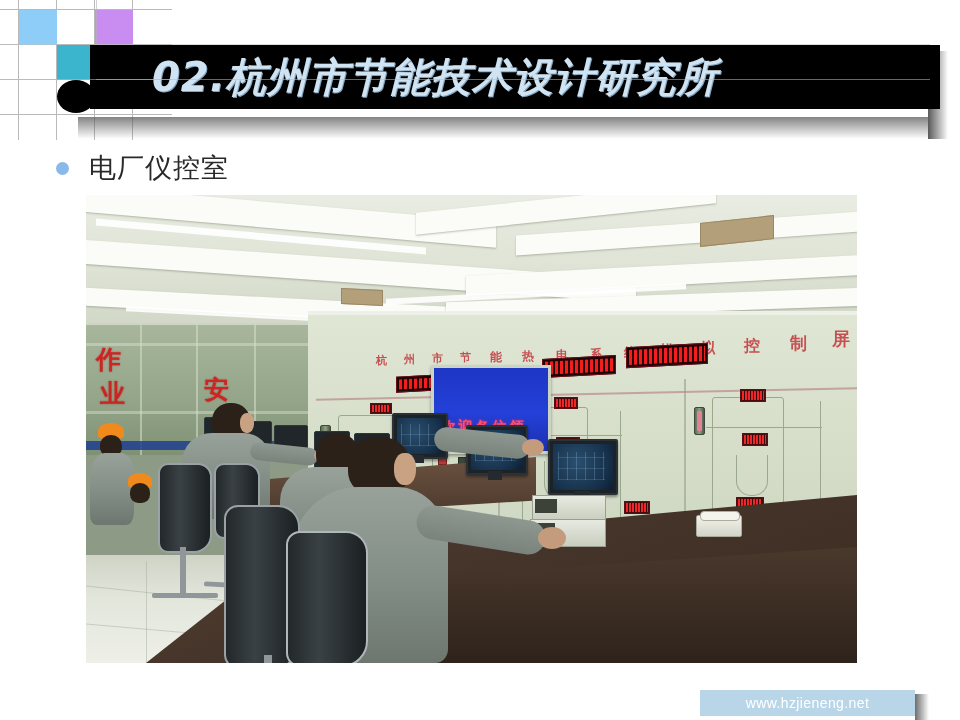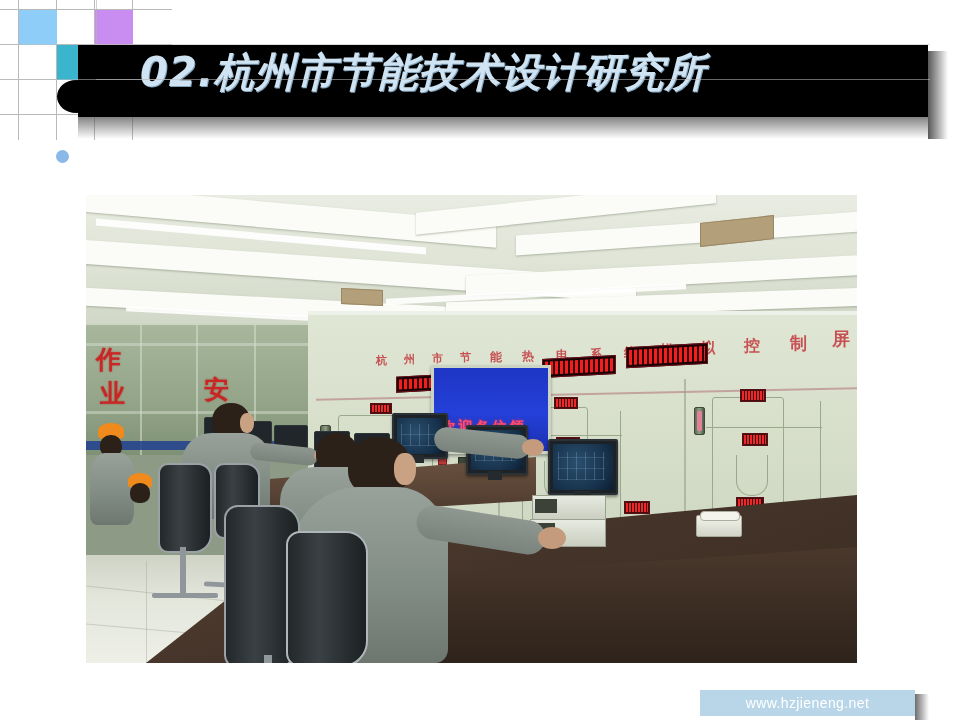--- a/index.html
+++ b/index.html
@@ -49,25 +49,26 @@
   #title-bar-wrap {
     position: absolute;
     left: 78px;
     top: 45px;
     width: 850px;
     height: 72px;
     z-index: 3;
   }
   #title-bar {
     position: absolute;
-    left: 0; top: 0;
+    left: 12px; top: 0;
     width: 850px;
-    height: 72px;
+    height: 64px;
     background: #000000;
     display: flex;
+    align-items: center;
   }
   #title-text {
     color: #cfe3f2;
     font-family: "DejaVu Sans", sans-serif;
     font-size: 40px;
     font-weight: bold;
     font-style: italic;
     letter-spacing: 1px;
     padding-left: 62px;
     white-space: nowrap;
@@ -477,20 +478,21 @@
   </div>
 </div>
 <div class="bar-hairline" style="left:0; top:44px; width:172px;"></div>
 <div class="bar-hairline" style="left:0; top:79px; width:172px;"></div>
 <div class="bar-hairline" style="left:96px; top:44px; width:834px;"></div>
 <div class="bar-hairline" style="left:96px; top:79px; width:834px;"></div>
 <div class="bar-hairline" style="left:96px; top:0;  width:1px; height:45px; background:rgba(180,180,180,.6);"></div>
 
 <div id="bullet-row">
   <span id="bullet-dot"></span>
+  <span id="bullet-text">电厂仪控室</span>
 </div>
 
 <div id="photo">
 
   <div class="ph" id="ceiling"></div>
   <div class="ceil-strip" style="left:-20px; top:8px;  width:430px; height:26px; transform:skewY(5deg);"></div>
   <div class="ceil-strip" style="left:330px; top:2px;  width:300px; height:22px; transform:skewY(-6deg);"></div>
   <div class="ceil-strip" style="left:430px; top:28px; width:360px; height:20px; transform:skewY(-4deg);"></div>
   <div class="ceil-strip" style="left:-10px; top:64px; width:560px; height:24px; transform:skewY(4deg);"></div>
   <div class="ceil-strip" style="left:380px; top:70px; width:410px; height:20px; transform:skewY(-3deg);"></div>

